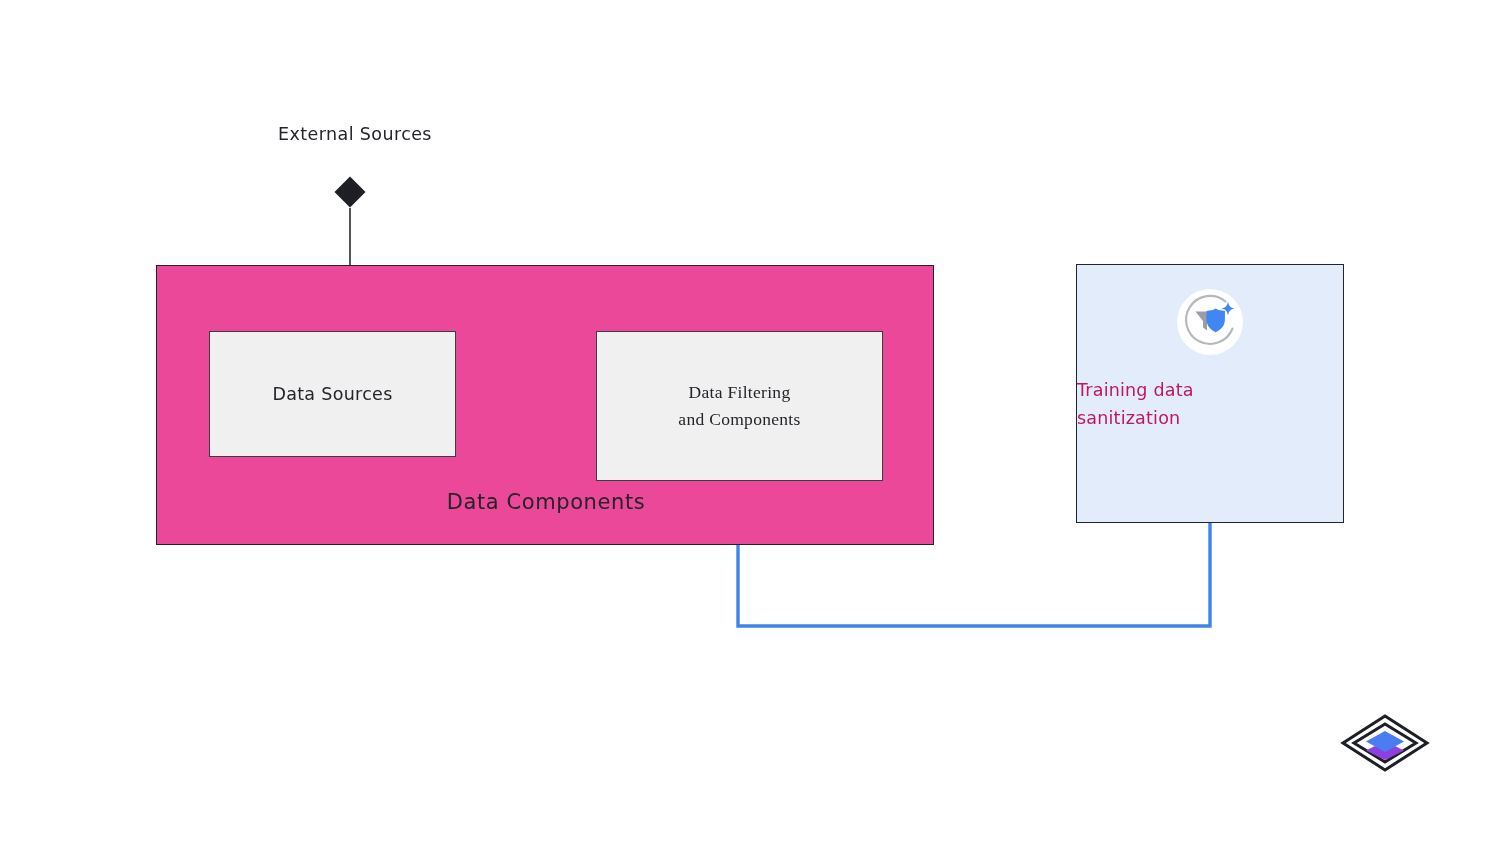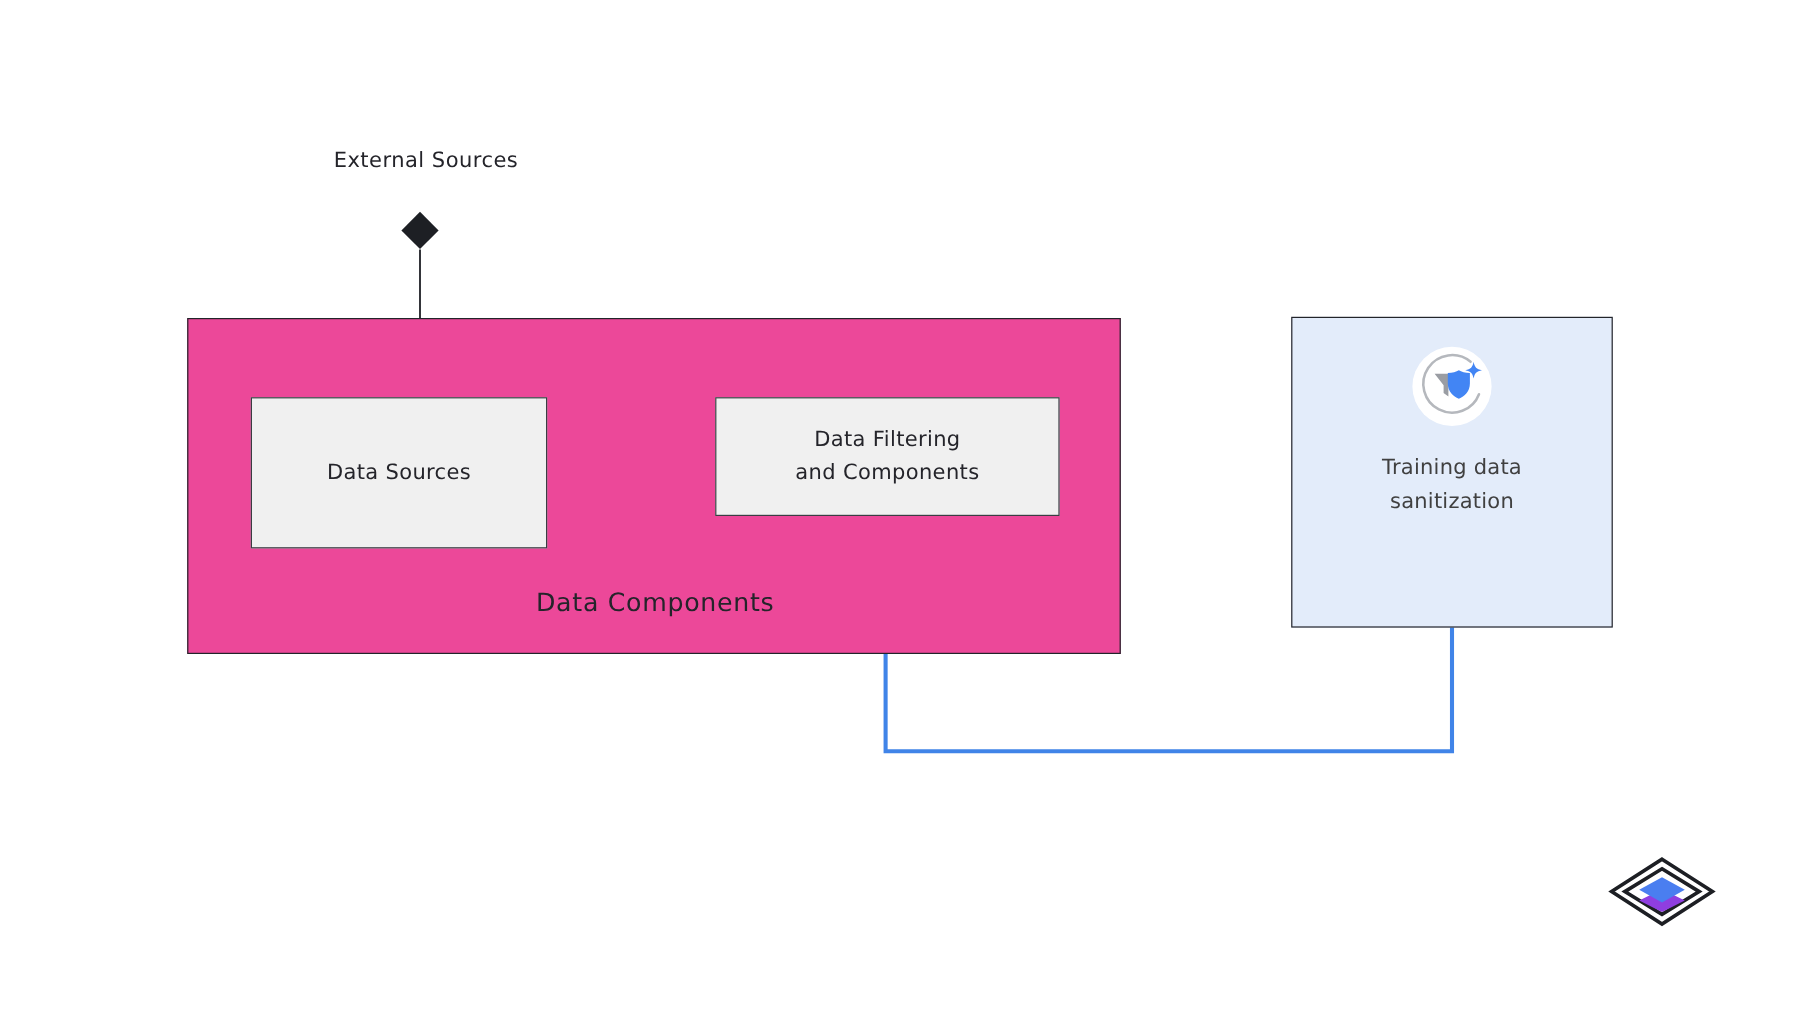--- a/index.html
+++ b/index.html
@@ -85,21 +85,22 @@
   #box-data-sources {
     left: 209px;
     top: 331px;
     width: 247px;
     height: 126px;
   }
   #box-data-filtering {
     left: 596px;
     top: 331px;
     width: 287px;
-    height: 99px;
+    height: 150px;
+    font-family: Liberation Serif, serif;
   }
 
   
   .blue-panel {
     position: absolute;
     left: 1076px;
     top: 264px;
     width: 268px;
     height: 259px;
     background: #e3ecfa;
@@ -112,25 +113,24 @@
     top: 23px;
     transform: translateX(-50%);
     width: 68px;
     height: 68px;
   }
   .panel-label {
     position: absolute;
     left: 0;
     top: 112px;
     width: 100%;
-    text-align: center;
     font-size: 17.5px;
     letter-spacing: 0.2px;
     line-height: 1.58;
-    color: #404040;
+    color: #be185d;
   }
 
   
   .brand-logo {
     position: absolute;
     left: 1340px;
     top: 713px;
     width: 90px;
     height: 60px;
   }

